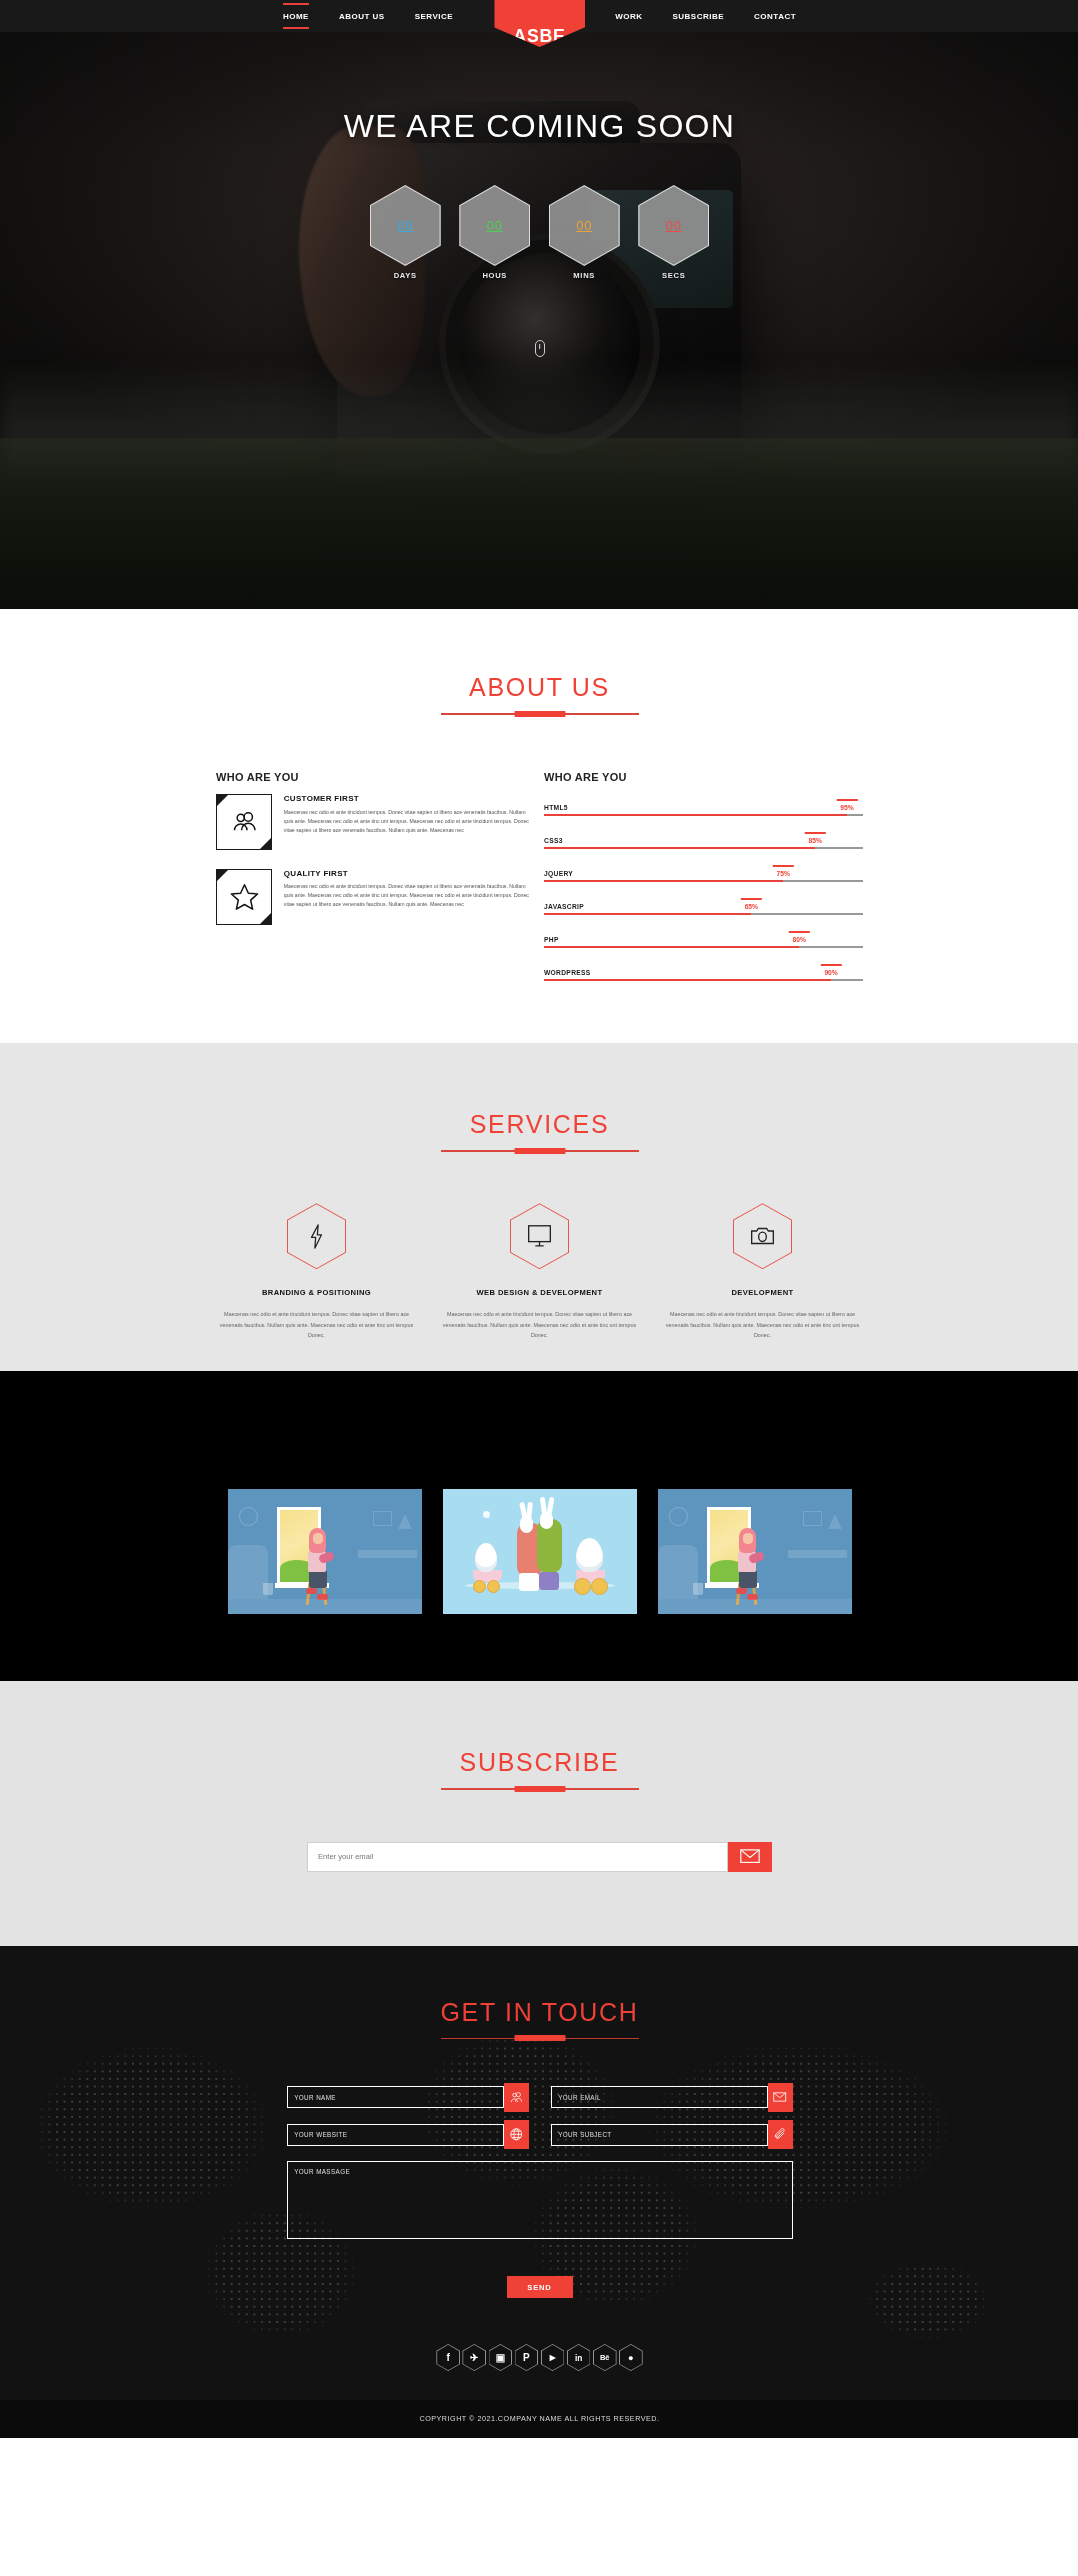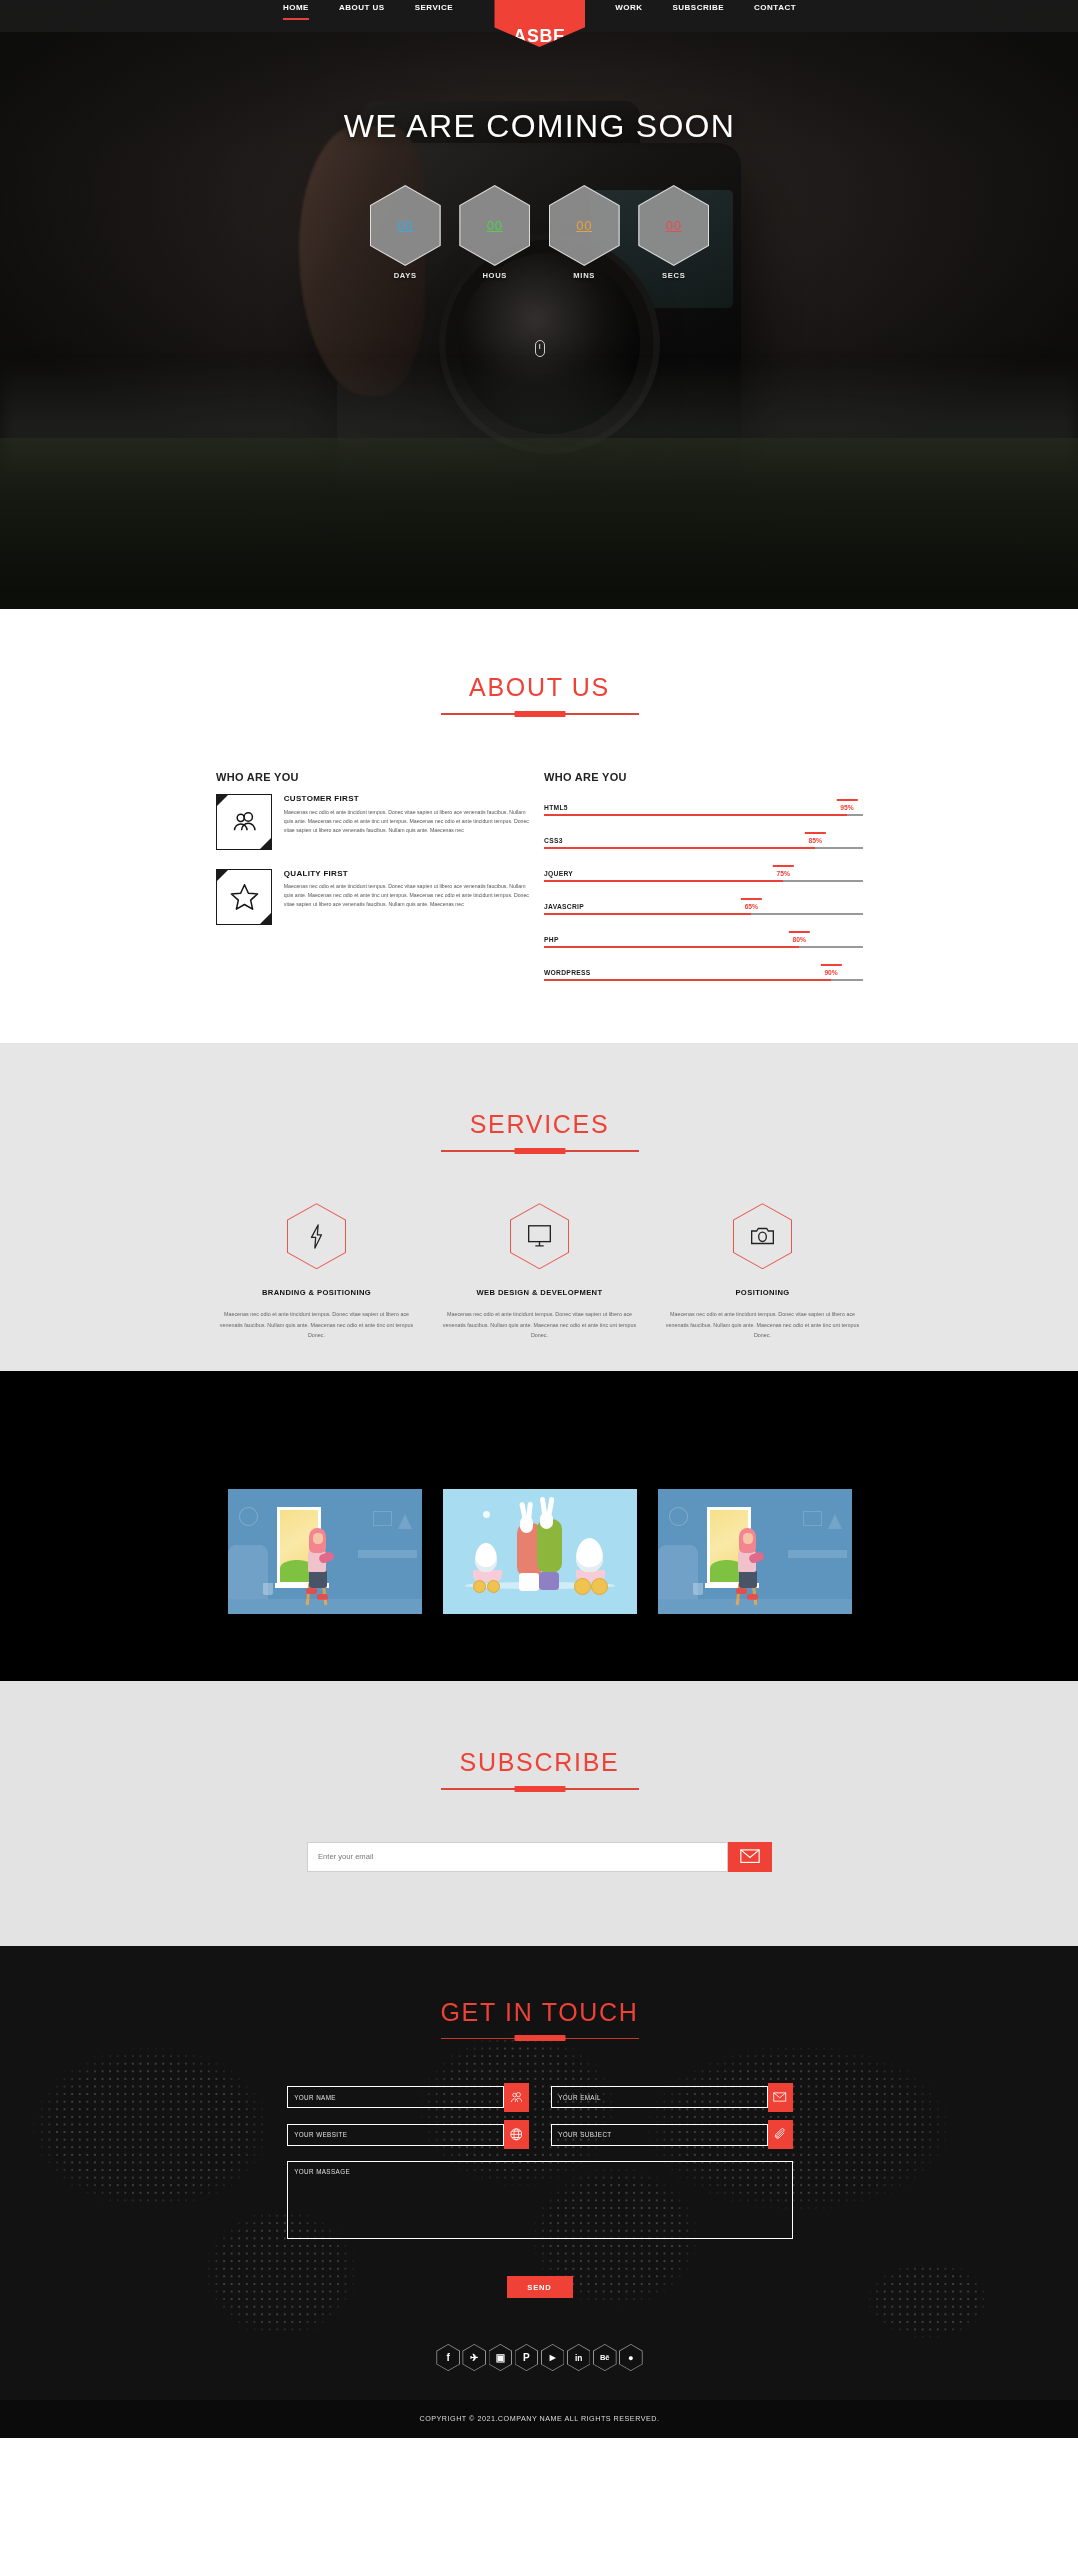--- a/index.html
+++ b/index.html
@@ -69,21 +69,21 @@
   }
 
   
   .navbar {
     position:absolute; left:0; top:0; width:1079px; height:32px;
     background:rgba(26,26,26,.92);
     z-index:40;
   }
   .nav-inner {
     position:relative; width:1079px; height:32px;
-    display:flex; align-items:flex-start; justify-content:center;
+    display:flex; align-items:center; justify-content:center;
   }
   .nav-left, .nav-right { display:flex; align-items:center; }
   .nav-left { gap:30px; margin-right:81px; }
   .nav-right { gap:30px; margin-left:81px; }
   .nav-item {
     color:#fff; font-size:8px; font-weight:bold; letter-spacing:0.5px;
     text-decoration:none; cursor:pointer; position:relative;
     padding:2.5px 0; white-space:nowrap;
   }
   .nav-item.active:before,
@@ -676,21 +676,21 @@
       <div class="svc">
         <div class="svc-hex">
           <div class="svc-hex-o"></div>
           <div class="svc-hex-i">
             <svg width="25" height="20" viewBox="0 0 30 24" fill="none" stroke="#222" stroke-width="1.6">
               <path d="M2 6h6l2-3h10l2 3h6v15H2z"></path>
               <ellipse cx="15" cy="13" rx="4.6" ry="5.6"></ellipse>
             </svg>
           </div>
         </div>
-        <div class="svc-title">POSITIONING</div>
+        <div class="svc-title">DEVELOPMENT</div>
         <div class="svc-text">Maecenas nec odio et ante tincidunt tempus. Donec vitae sapien ut libero ace venenatis faucibus. Nullam quis ante. Maecenas nec odio et ante tinc unt tempus Donec.</div>
       </div>
     </div>
   </section>
 
   <section class="works">
 
     <div class="works-grid">
       <div class="work-card wk-a">
         <div class="wk-room-wall"></div>

